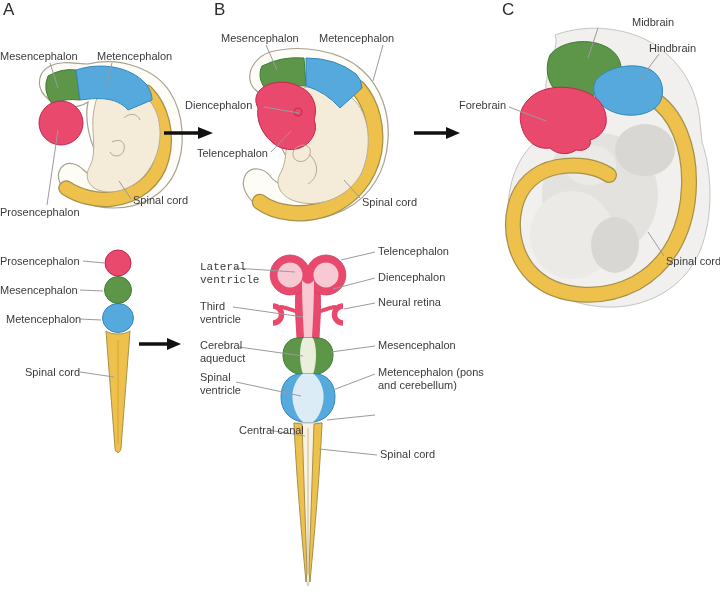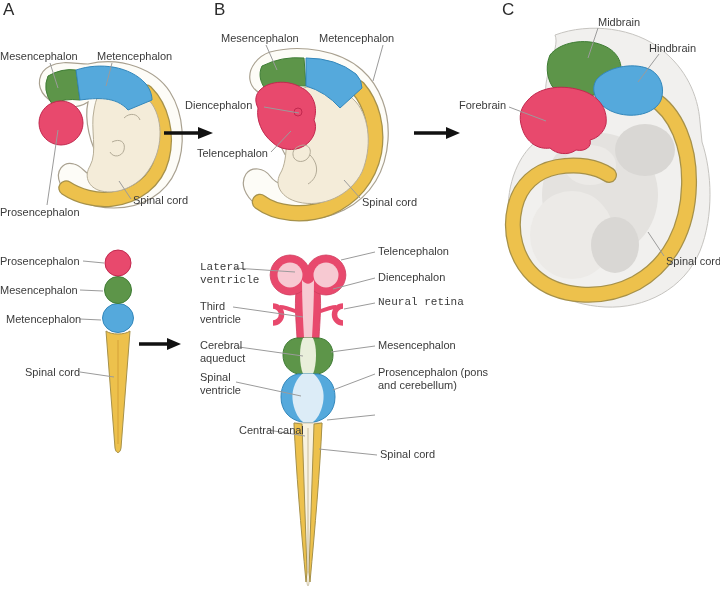--- a/index.html
+++ b/index.html
@@ -163,36 +163,36 @@
   <div class="lbl nowrap" style="left:97px;top:50px;">Metencephalon</div>
   <div class="lbl nowrap" style="left:0px;top:206px;">Prosencephalon</div>
   <div class="lbl nowrap" style="left:133px;top:194px;">Spinal cord</div>
 
   <div class="lbl nowrap" style="left:221px;top:32px;">Mesencephalon</div>
   <div class="lbl nowrap" style="left:319px;top:32px;">Metencephalon</div>
   <div class="lbl nowrap" style="left:185px;top:99px;">Diencephalon</div>
   <div class="lbl nowrap" style="left:197px;top:147px;">Telencephalon</div>
   <div class="lbl nowrap" style="left:362px;top:196px;">Spinal cord</div>
 
-  <div class="lbl nowrap" style="left:598px;top:16px;">Midbrain</div>
+  <div class="lbl nowrap" style="left:632px;top:16px;">Midbrain</div>
   <div class="lbl nowrap" style="left:649px;top:42px;">Hindbrain</div>
   <div class="lbl nowrap" style="left:459px;top:99px;">Forebrain</div>
   <div class="lbl nowrap" style="left:666px;top:255px;">Spinal cord</div>
 
   <div class="lbl nowrap" style="left:0px;top:255px;">Prosencephalon</div>
   <div class="lbl nowrap" style="left:0px;top:284px;">Mesencephalon</div>
   <div class="lbl nowrap" style="left:6px;top:313px;">Metencephalon</div>
   <div class="lbl nowrap" style="left:25px;top:366px;">Spinal cord</div>
 
   <div class="lbl" style="left:200px;top:261px;width:62px;font-family:Liberation Mono, monospace;">Lateral ventricle</div>
   <div class="lbl" style="left:200px;top:300px;width:62px;">Third ventricle</div>
   <div class="lbl" style="left:200px;top:339px;width:62px;">Cerebral aqueduct</div>
   <div class="lbl" style="left:200px;top:371px;width:62px;">Spinal ventricle</div>
   <div class="lbl nowrap" style="left:200px;top:424px;margin-left:39px;">Central canal</div>
 
   <div class="lbl nowrap" style="left:378px;top:245px;">Telencephalon</div>
   <div class="lbl nowrap" style="left:378px;top:271px;">Diencephalon</div>
-  <div class="lbl nowrap" style="left:378px;top:296px;font-family:Liberation Mono, monospace;">Neural retina</div>
+  <div class="lbl nowrap" style="left:378px;top:296px;">Neural retina</div>
   <div class="lbl nowrap" style="left:378px;top:339px;">Mesencephalon</div>
-  <div class="lbl" style="left:378px;top:366px;width:125px;">Prosencephalon (pons and cerebellum)</div>
+  <div class="lbl" style="left:378px;top:366px;width:125px;">Metencephalon (pons and cerebellum)</div>
   <div class="lbl nowrap" style="left:380px;top:448px;">Spinal cord</div>
 
 </div>
 
 </body></html>

